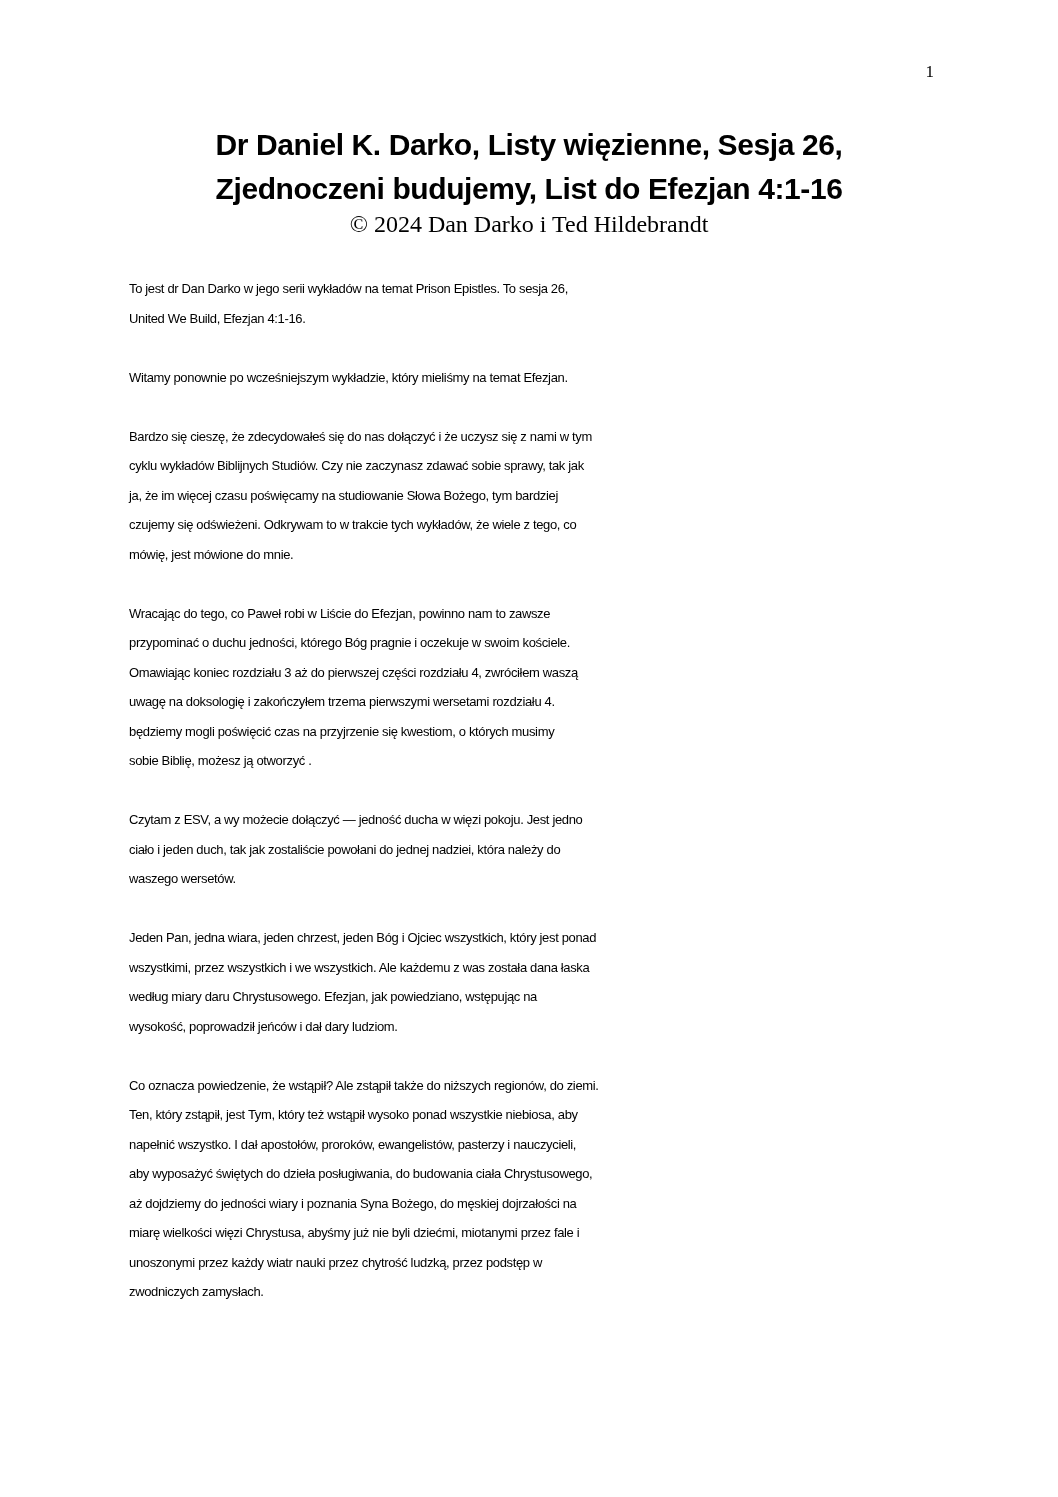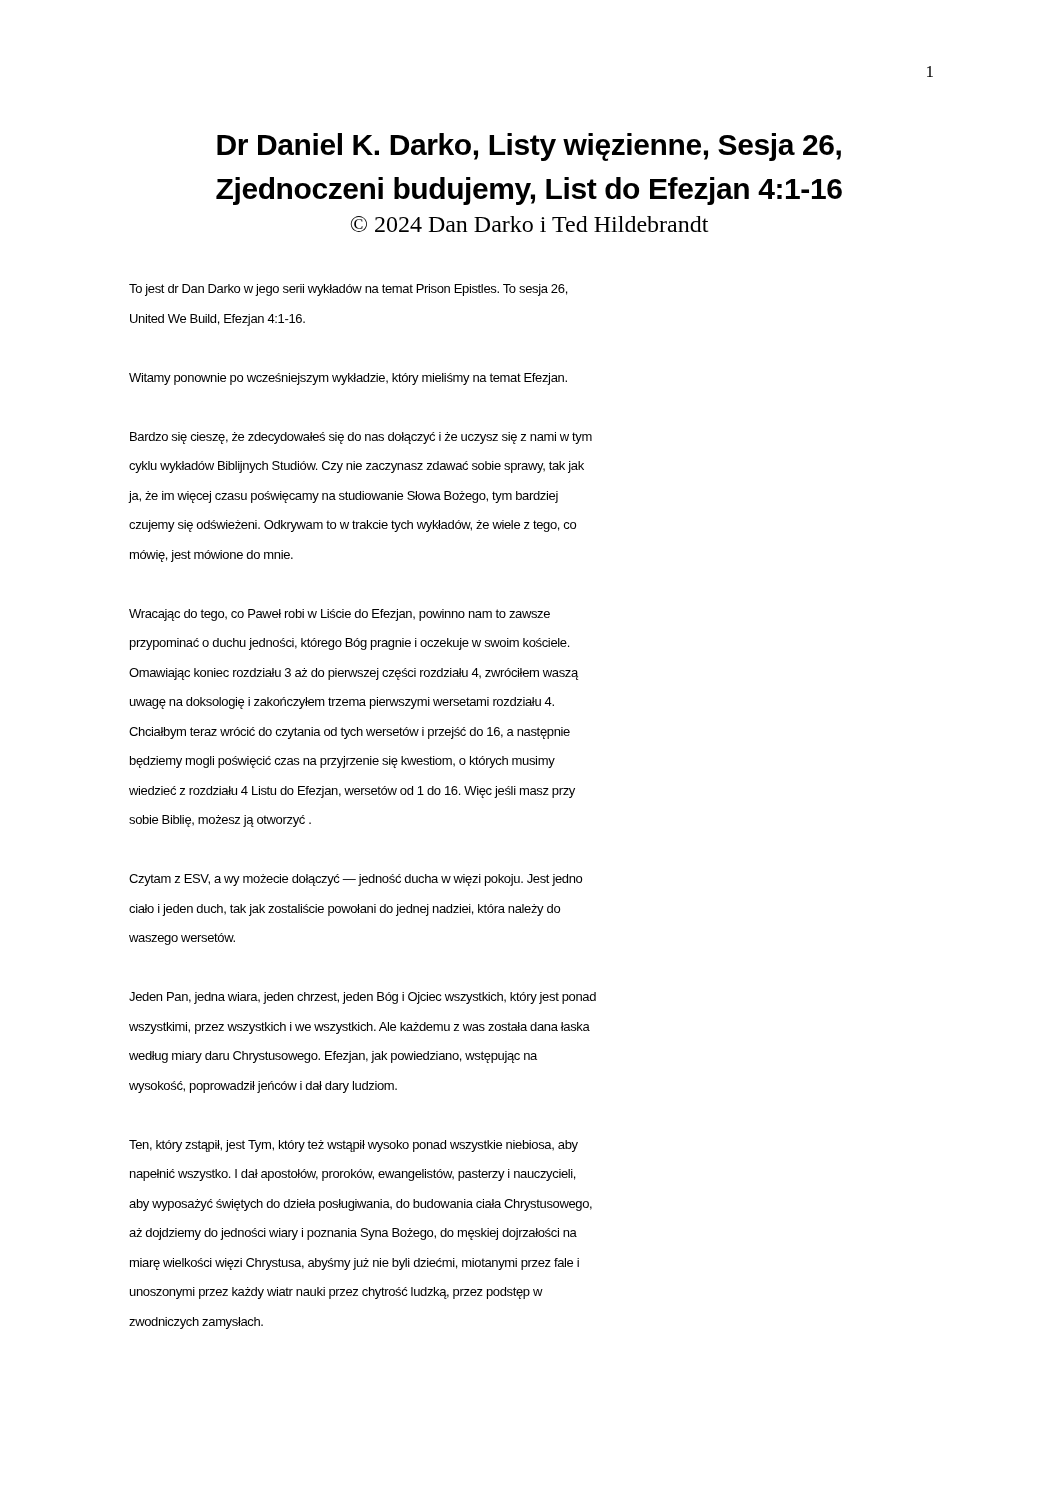--- a/index.html
+++ b/index.html
@@ -48,37 +48,36 @@
     <span class="line">cyklu wykładów Biblijnych Studiów. Czy nie zaczynasz zdawać sobie sprawy, tak jak</span>
     <span class="line">ja, że im więcej czasu poświęcamy na studiowanie Słowa Bożego, tym bardziej</span>
     <span class="line">czujemy się odświeżeni. Odkrywam to w trakcie tych wykładów, że wiele z tego, co</span>
     <span class="line">mówię, jest mówione do mnie.</span>
   </p>
   <p class="para">
     <span class="line">Wracając do tego, co Paweł robi w Liście do Efezjan, powinno nam to zawsze</span>
     <span class="line">przypominać o duchu jedności, którego Bóg pragnie i oczekuje w swoim kościele.</span>
     <span class="line">Omawiając koniec rozdziału 3 aż do pierwszej części rozdziału 4, zwróciłem waszą</span>
     <span class="line">uwagę na doksologię i zakończyłem trzema pierwszymi wersetami rozdziału 4.</span>
-    <span class="line">Chciałbym teraz wrócić do czytania od tych wersetów i przejść do 16, a następnie</span>
     <span class="line">będziemy mogli poświęcić czas na przyjrzenie się kwestiom, o których musimy</span>
-    <span class="line">wiedzieć z rozdziału 4 Listu do Efezjan, wersetów od 1 do 16. Więc jeśli masz przy</span>
     <span class="line">sobie Biblię, możesz ją otworzyć .</span>
   </p>
   <p class="para">
     <span class="line">Czytam z ESV, a wy możecie dołączyć — jedność ducha w więzi pokoju. Jest jedno</span>
     <span class="line">ciało i jeden duch, tak jak zostaliście powołani do jednej nadziei, która należy do</span>
     <span class="line">waszego wersetów.</span>
   </p>
   <p class="para">
     <span class="line">Jeden Pan, jedna wiara, jeden chrzest, jeden Bóg i Ojciec wszystkich, który jest ponad</span>
     <span class="line">wszystkimi, przez wszystkich i we wszystkich. Ale każdemu z was została dana łaska</span>
     <span class="line">według miary daru Chrystusowego. Efezjan, jak powiedziano, wstępując na</span>
     <span class="line">wysokość, poprowadził jeńców i dał dary ludziom.</span>
   </p>
   <p class="para">
+    <span class="line">Co oznacza powiedzenie, że wstąpił? Ale zstąpił także do niższych regionów, do ziemi.</span>
     <span class="line">Ten, który zstąpił, jest Tym, który też wstąpił wysoko ponad wszystkie niebiosa, aby</span>
     <span class="line">napełnić wszystko. I dał apostołów, proroków, ewangelistów, pasterzy i nauczycieli,</span>
     <span class="line">aby wyposażyć świętych do dzieła posługiwania, do budowania ciała Chrystusowego,</span>
     <span class="line">aż dojdziemy do jedności wiary i poznania Syna Bożego, do męskiej dojrzałości na</span>
     <span class="line">miarę wielkości więzi Chrystusa, abyśmy już nie byli dziećmi, miotanymi przez fale i</span>
     <span class="line">unoszonymi przez każdy wiatr nauki przez chytrość ludzką, przez podstęp w</span>
     <span class="line">zwodniczych zamysłach.</span>
   </p>
 </div>
 

